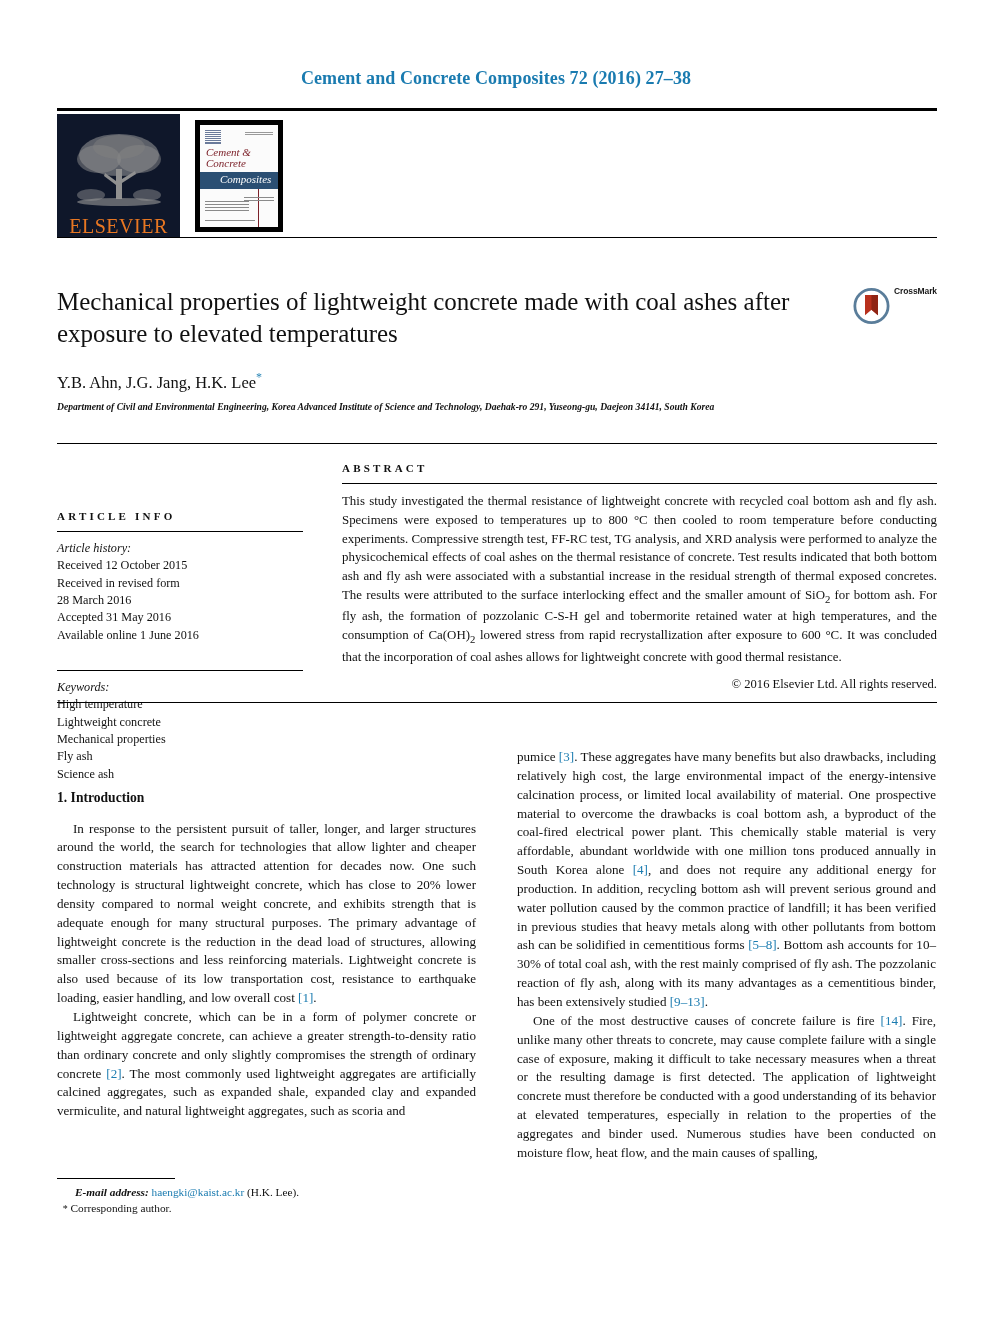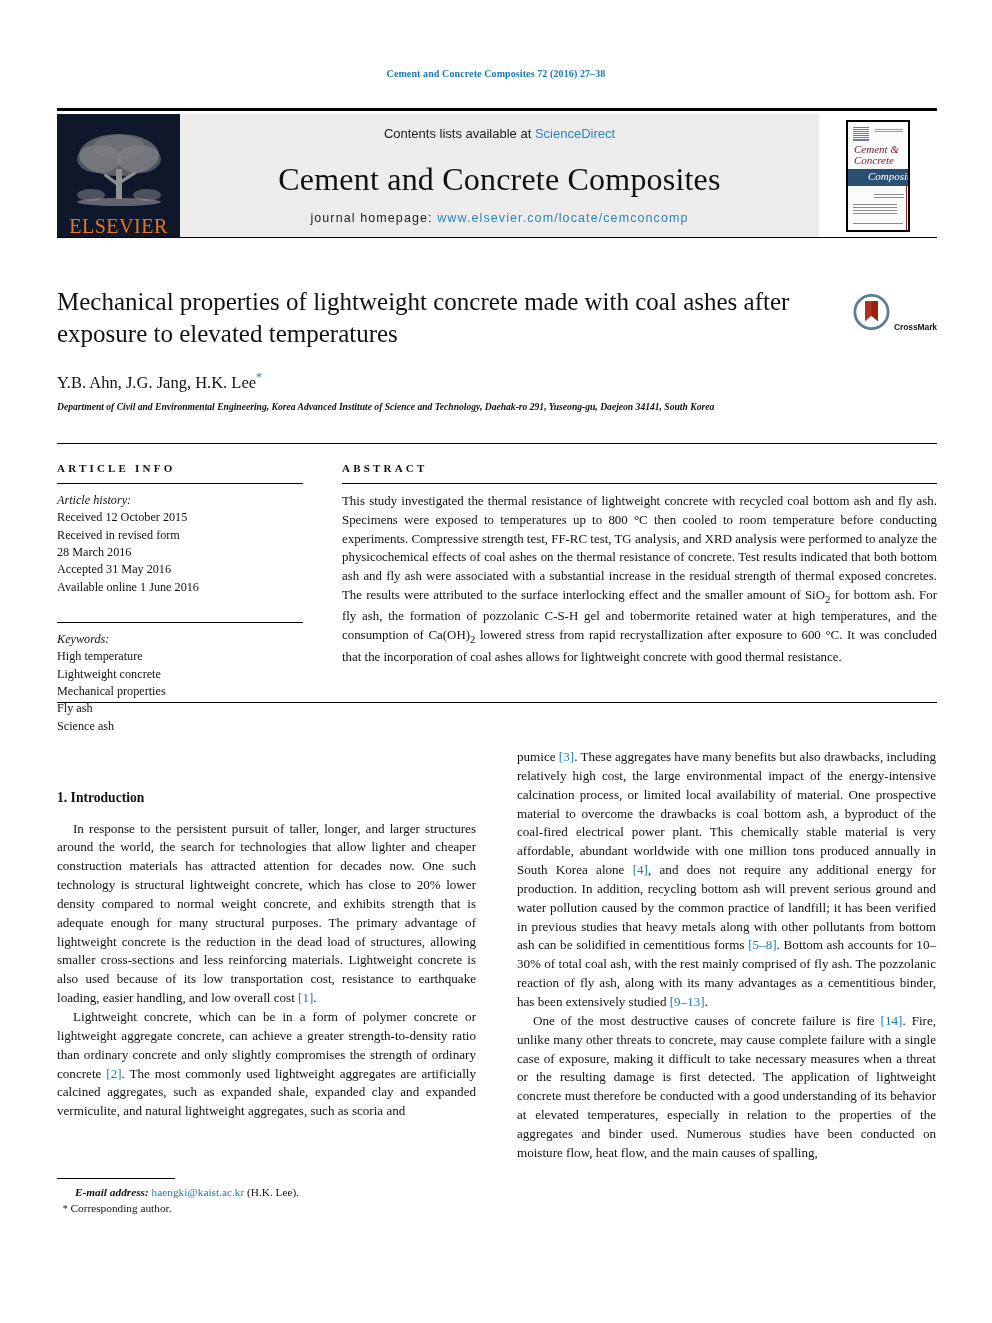--- a/index.html
+++ b/index.html
@@ -15,21 +15,21 @@
   }
 
   .page { position: relative; width: 992px; height: 1323px; }
 
   
   .running-head {
     position: absolute;
     top: 68px; left: 0; width: 992px;
     text-align: center;
     font-family: "Liberation Serif", serif;
-    font-size: 10px;
+    font-size: 18px;
     font-weight: bold;
     color: #1a7bb0;
     letter-spacing: .1px;
   }
 
   
   .masthead {
     position: absolute;
     top: 108px; left: 57px;
     width: 880px;
@@ -99,22 +99,22 @@
 
   .cover-wrap {
     flex: 0 0 118px;
     width: 118px;
     display: flex;
     align-items: center;
     justify-content: center;
     background: #fff;
   }
   .cover {
-    width: 64px; height: 112px;
-    border: 2px solid #000000;
+    width: 88px; height: 112px;
+    border: 5px solid #000000;
     background: #fbfbfb;
     position: relative;
     overflow: hidden;
   }
   .cover .c-logo {
     position: absolute; top: 5px; left: 5px;
     width: 16px; height: 14px;
     background:
       repeating-linear-gradient(to bottom, #6a7a9a 0 1px, transparent 1px 2px);
     border-bottom: 1px solid #6a7a9a;
@@ -166,21 +166,21 @@
     font-size: 25px;
     line-height: 1.28;
     color: #111;
     width: 790px;
     font-weight: normal;
     margin: 0;
   }
   .crossmark {
     position: absolute; top: 0px; right: 0px;
     width: 84px; height: 46px;
-    display: flex; align-items: flex-end; gap: 4px;
+    display: flex; align-items: flex-start; gap: 4px;
   }
   .crossmark-text {
     font-family: "Liberation Sans", sans-serif;
     font-size: 8.5px; font-weight: bold; color: #1a1a1a;
     letter-spacing: -0.1px;
   }
   .authors {
     margin-top: 20px;
     font-family: "Liberation Serif", serif;
     font-size: 16.5px;
@@ -197,21 +197,21 @@
     color: #111;
     width: 880px;
   }
   .title-rule {
     position: absolute; top: 443px; left: 57px; width: 880px;
     border-top: 1px solid #000;
   }
 
   
   .infoabs { position: absolute; top: 462px; left: 57px; width: 880px; display: flex; }
-  .col-info { width: 246px; flex: 0 0 246px; }
+  .col-info { width: 246px; flex: 0 0 246px; margin-top: 48px; }
   .col-gap  { width: 39px; flex: 0 0 39px; }
   .col-abs  { flex: 1 1 auto; }
 
   .sec-head {
     font-family: "Liberation Serif", serif;
     font-size: 11px;
     font-weight: bold;
     letter-spacing: 3.2px;
     color: #111;
     margin-bottom: 9px;
@@ -328,29 +328,20 @@
             <path d="M47 52 L36 44 L35 47 L47 56 Z" fill="#909090"></path>
             <path d="M53 50 L66 42 L67 45 L53 54 Z" fill="#909090"></path>
             <ellipse cx="50" cy="73" rx="42" ry="4" fill="#9a9a9a" opacity="0.6"></ellipse>
             <ellipse cx="22" cy="66" rx="14" ry="6" fill="#9a9a9a" opacity="0.45"></ellipse>
             <ellipse cx="78" cy="66" rx="14" ry="6" fill="#9a9a9a" opacity="0.45"></ellipse>
           </g>
         </svg>
         <div class="elsevier-word">ELSEVIER</div>
       </div>
 
-      <div class="masthead-center">
-        <div class="contents-line">
-          <span>Contents lists available at </span><span class="sd">ScienceDirect</span>
-        </div>
-        <div class="journal-title">Cement and Concrete Composites</div>
-        <div class="homepage-line">
-          <span>journal homepage: </span><span class="url">www.elsevier.com/locate/cemconcomp</span>
-        </div>
-      </div>
 
       <div class="cover-wrap">
         <div class="cover">
           <div class="c-logo"></div>
           <div class="c-topright"></div>
           <div class="c-t1">
             <span>Cement &amp;</span><br>
             <span>Concrete</span>
           </div>
           <div class="c-band">
@@ -412,20 +403,21 @@
     </div>
 
     <div class="col-gap"></div>
 
     <div class="col-abs">
       <div class="sec-head">ABSTRACT</div>
       <div class="hr-thin"></div>
       <div class="abstract-body">
         <span>This study investigated the thermal resistance of lightweight concrete with recycled coal bottom ash and fly ash. Specimens were exposed to temperatures up to 800 °C then cooled to room temperature before conducting experiments. Compressive strength test, FF-RC test, TG analysis, and XRD analysis were performed to analyze the physicochemical effects of coal ashes on the thermal resistance of concrete. Test results indicated that both bottom ash and fly ash were associated with a substantial increase in the residual strength of thermal exposed concretes. The results were attributed to the surface interlocking effect and the smaller amount of SiO</span><sub>2</sub><span> for bottom ash. For fly ash, the formation of pozzolanic C-S-H gel and tobermorite retained water at high temperatures, and the consumption of Ca(OH)</span><sub>2</sub><span> lowered stress from rapid recrystallization after exposure to 600 °C. It was concluded that the incorporation of coal ashes allows for lightweight concrete with good thermal resistance.</span>
       </div>
+      <div class="copyright">© 2016 Elsevier Ltd. All rights reserved.</div>
     </div>
   </div>
   <div class="infoabs-rule"></div>
 
   <div class="body-cols">
     <div class="bcol">
       <div class="h2">1. Introduction</div>
       <p class="para"><span>In response to the persistent pursuit of taller, longer, and larger structures around the world, the search for technologies that allow lighter and cheaper construction materials has attracted attention for decades now. One such technology is structural lightweight concrete, which has close to 20% lower density compared to normal weight concrete, and exhibits strength that is adequate enough for many structural purposes. The primary advantage of lightweight concrete is the reduction in the dead load of structures, allowing smaller cross-sections and less reinforcing materials. Lightweight concrete is also used because of its low transportation cost, resistance to earthquake loading, easier handling, and low overall cost </span><span class="ref">[1]</span><span>.</span></p>
       <p class="para"><span>Lightweight concrete, which can be in a form of polymer concrete or lightweight aggregate concrete, can achieve a greater strength-to-density ratio than ordinary concrete and only slightly compromises the strength of ordinary concrete </span><span class="ref">[2]</span><span>. The most commonly used lightweight aggregates are artificially calcined aggregates, such as expanded shale, expanded clay and expanded vermiculite, and natural lightweight aggregates, such as scoria and</span></p>
     </div>

